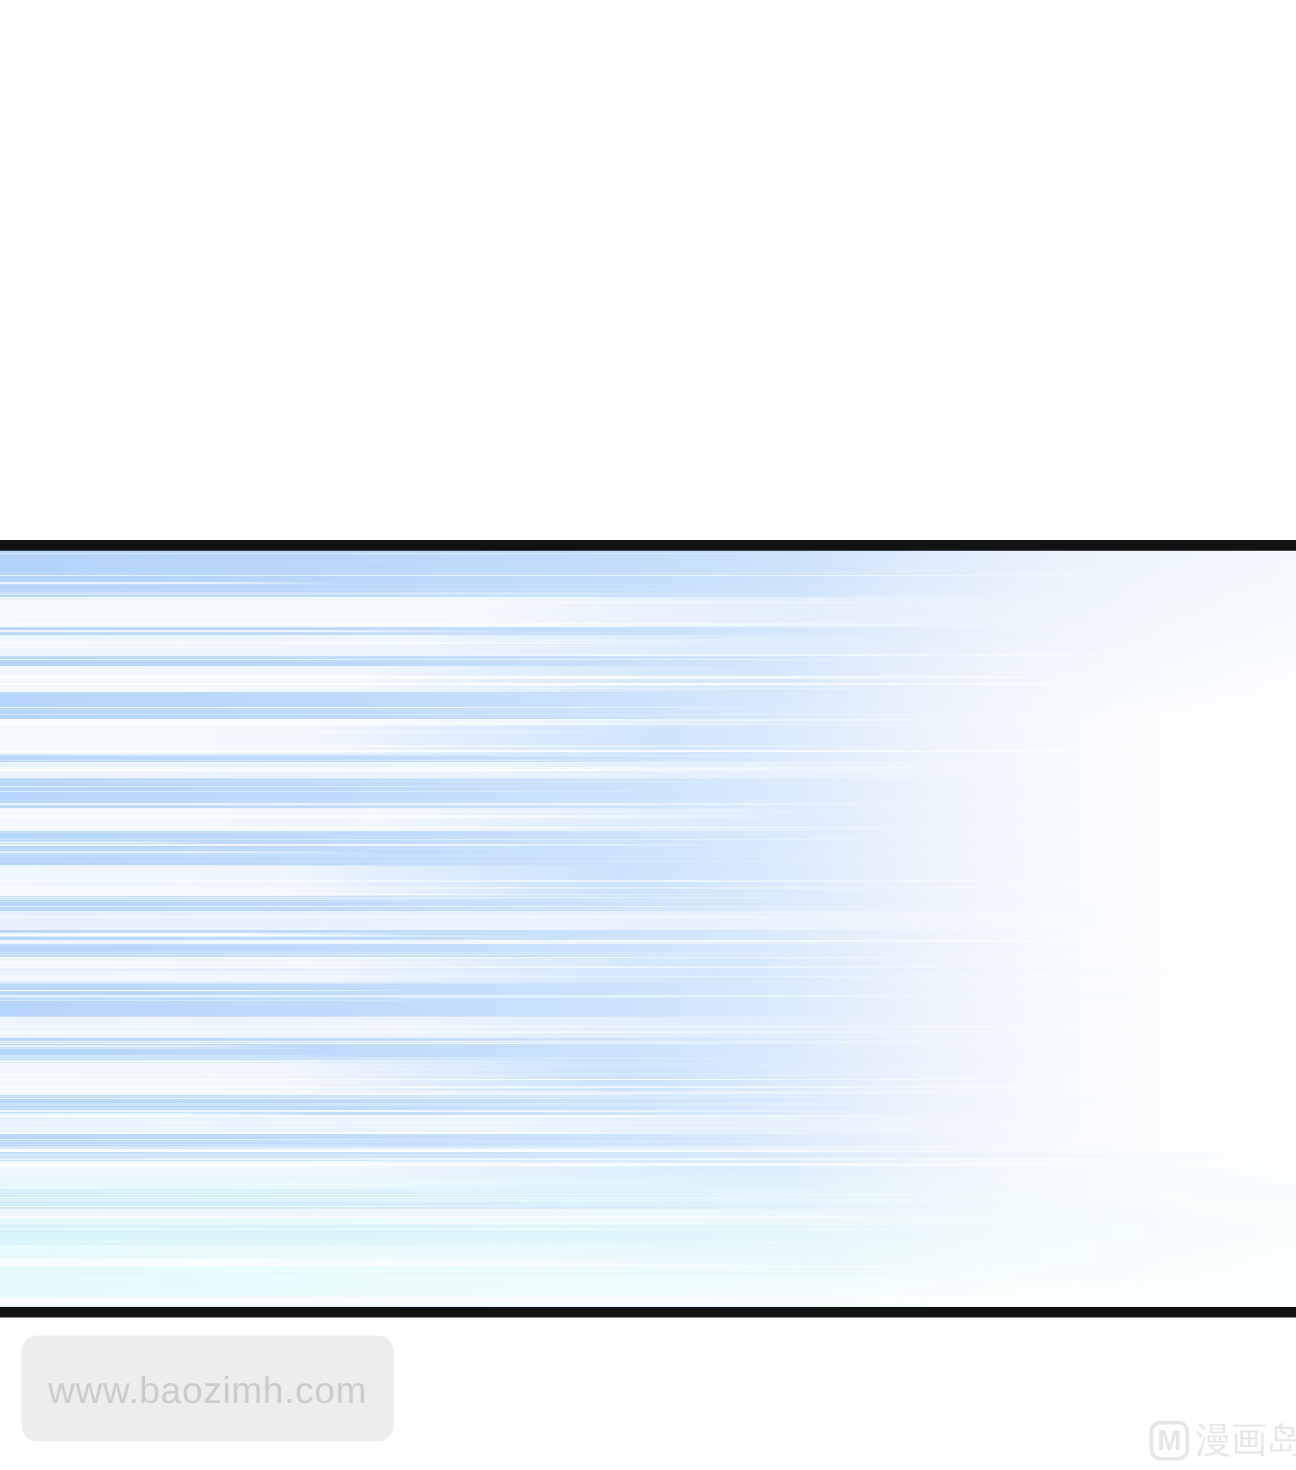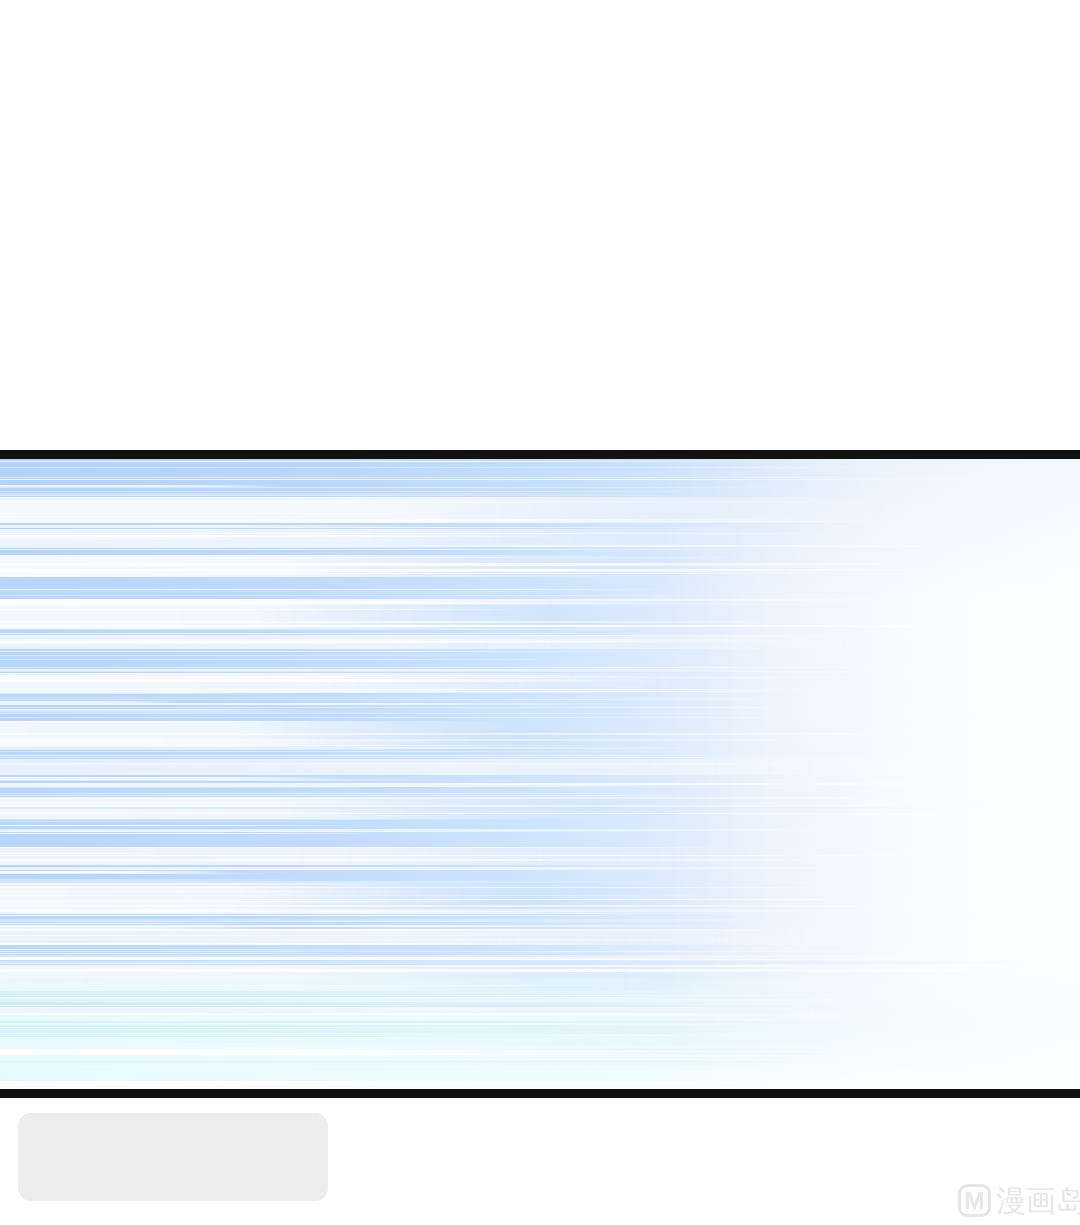--- a/index.html
+++ b/index.html
@@ -468,20 +468,21 @@
           <div class="aqua-band" style="top: 596px; height: 26px; opacity: 0.62;"></div>
         </div>
 
       <div class="right-glow"></div>
     </div>
   </div>
 
   <div class="blank-gutter" id="gutter-bottom"></div>
 
   <div id="watermark-badge">
+    <div class="wm-url">www.baozimh.com</div>
   </div>
 
   <div id="site-logo">
     <div class="logo-mark">
       <span>M</span>
     </div>
     <div class="logo-text">漫画岛</div>
   </div>
 
 </div>

